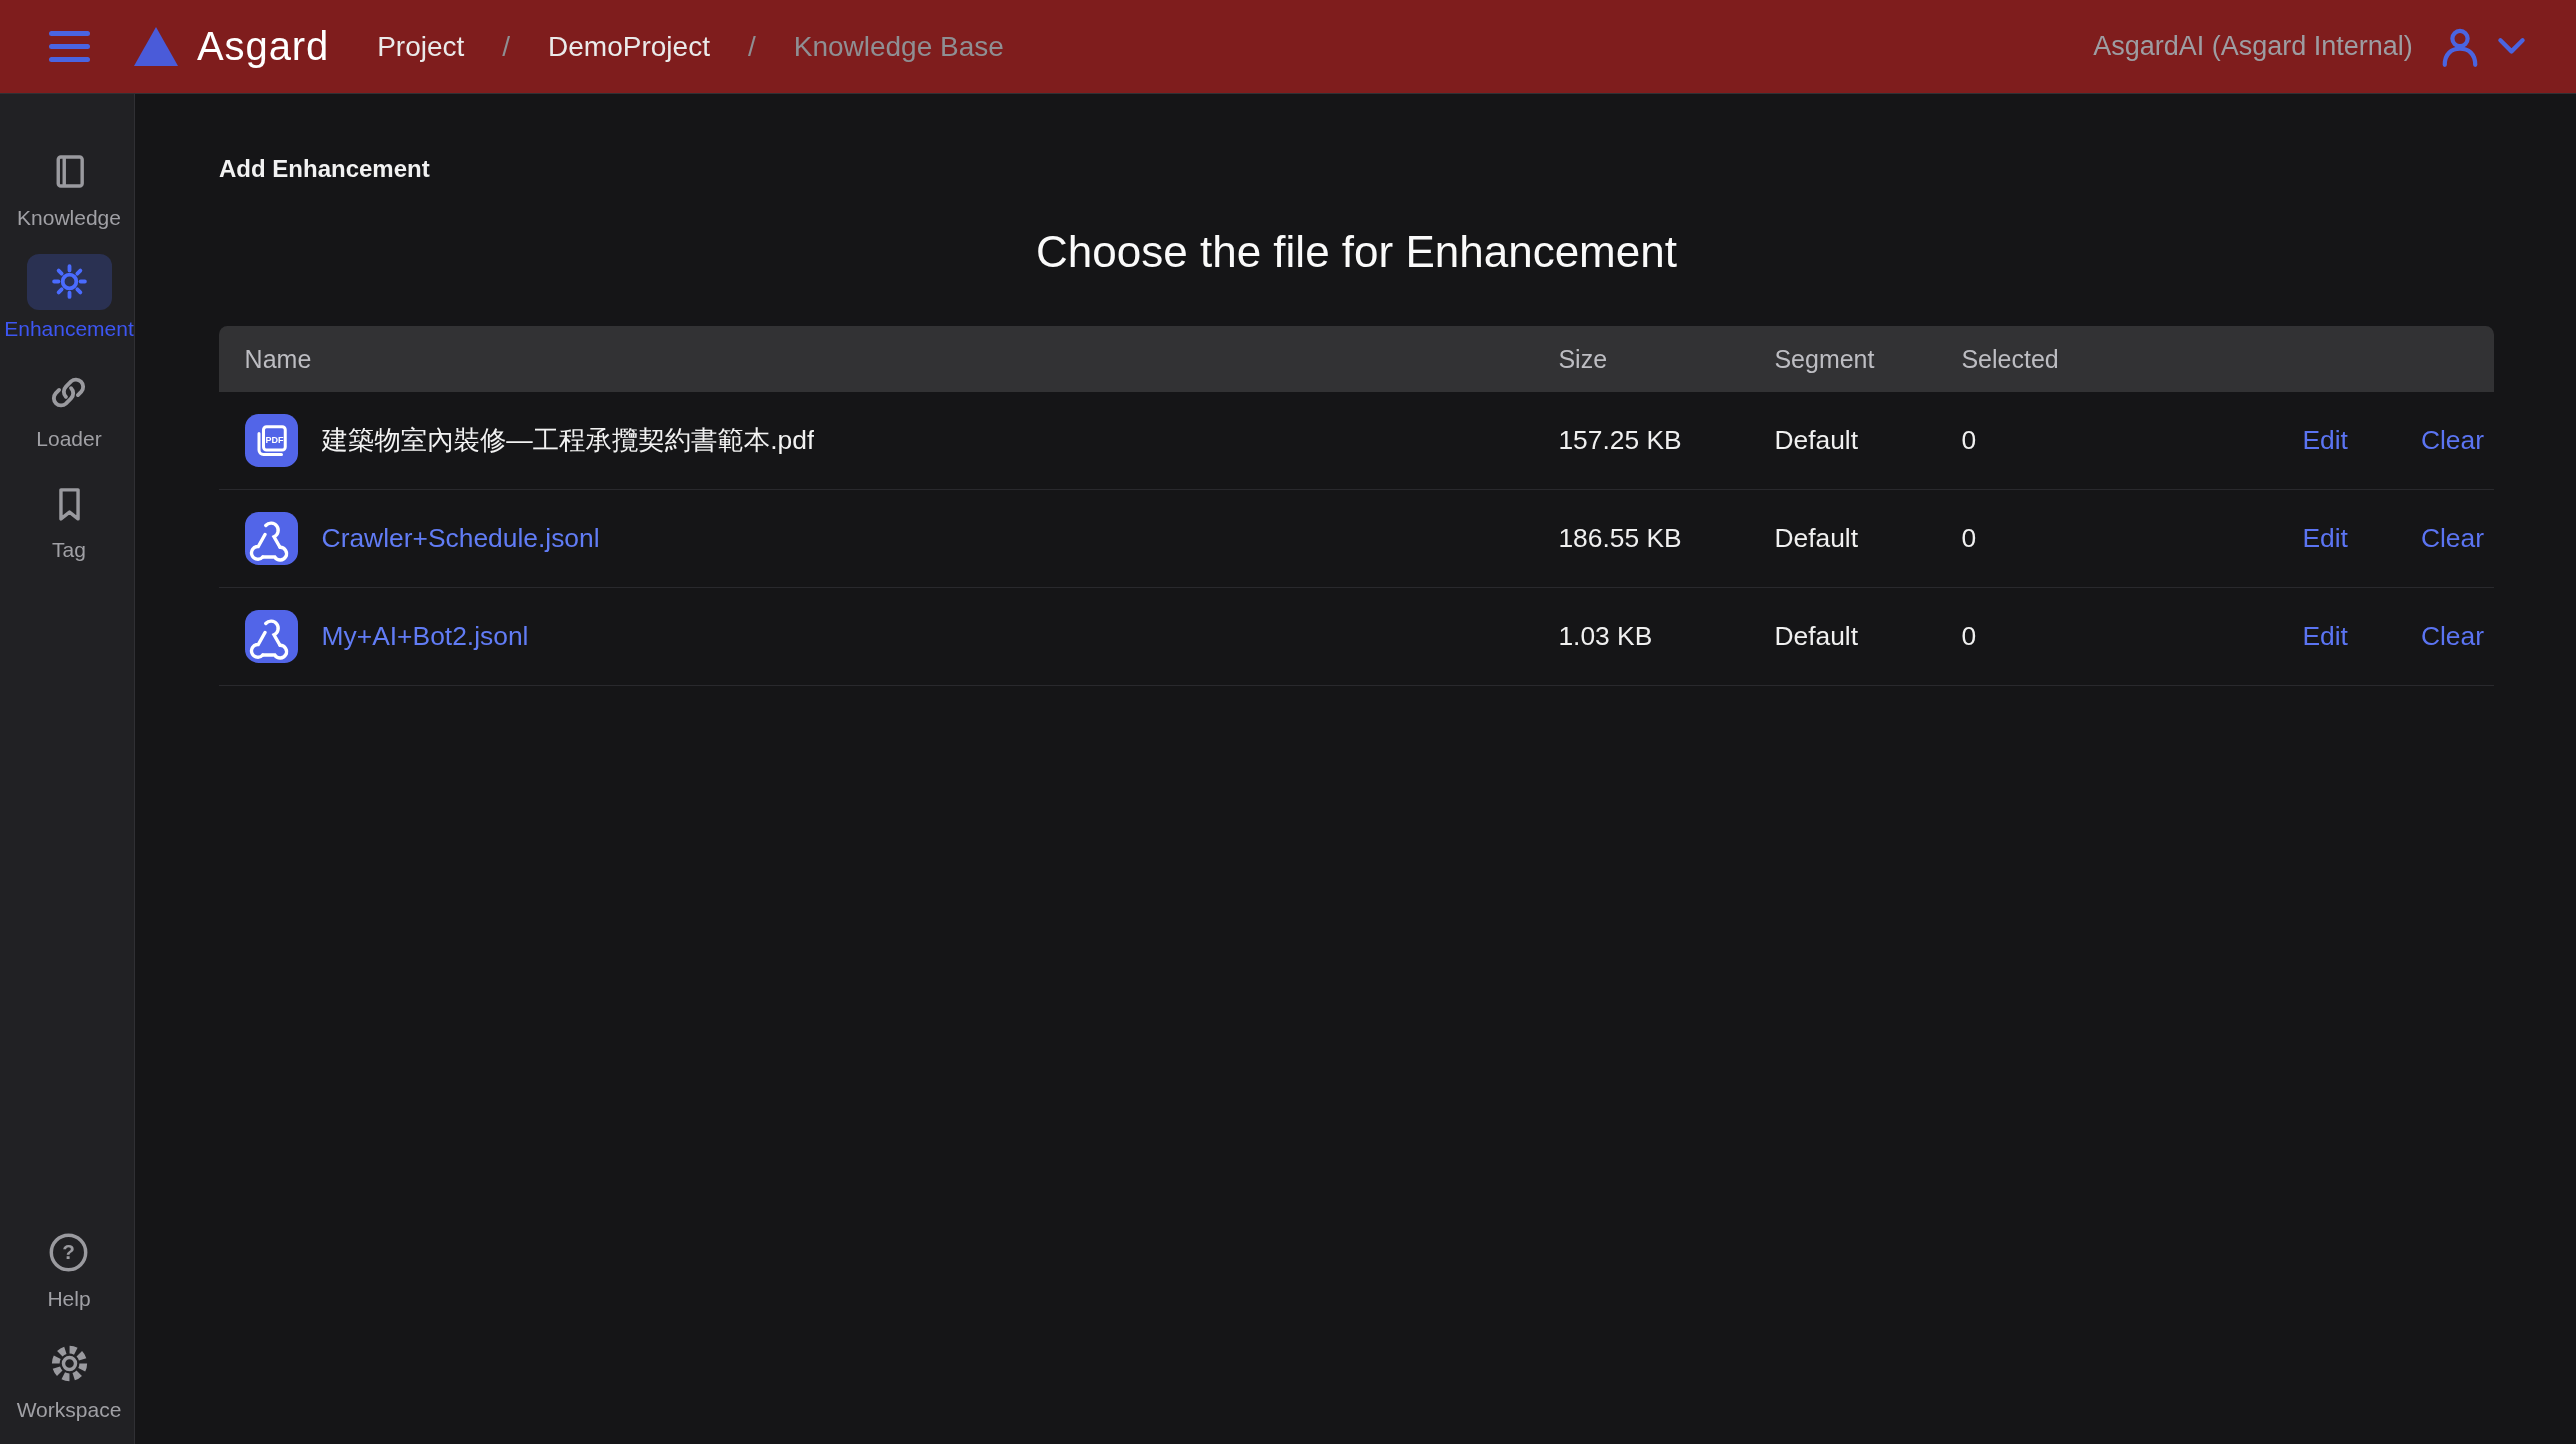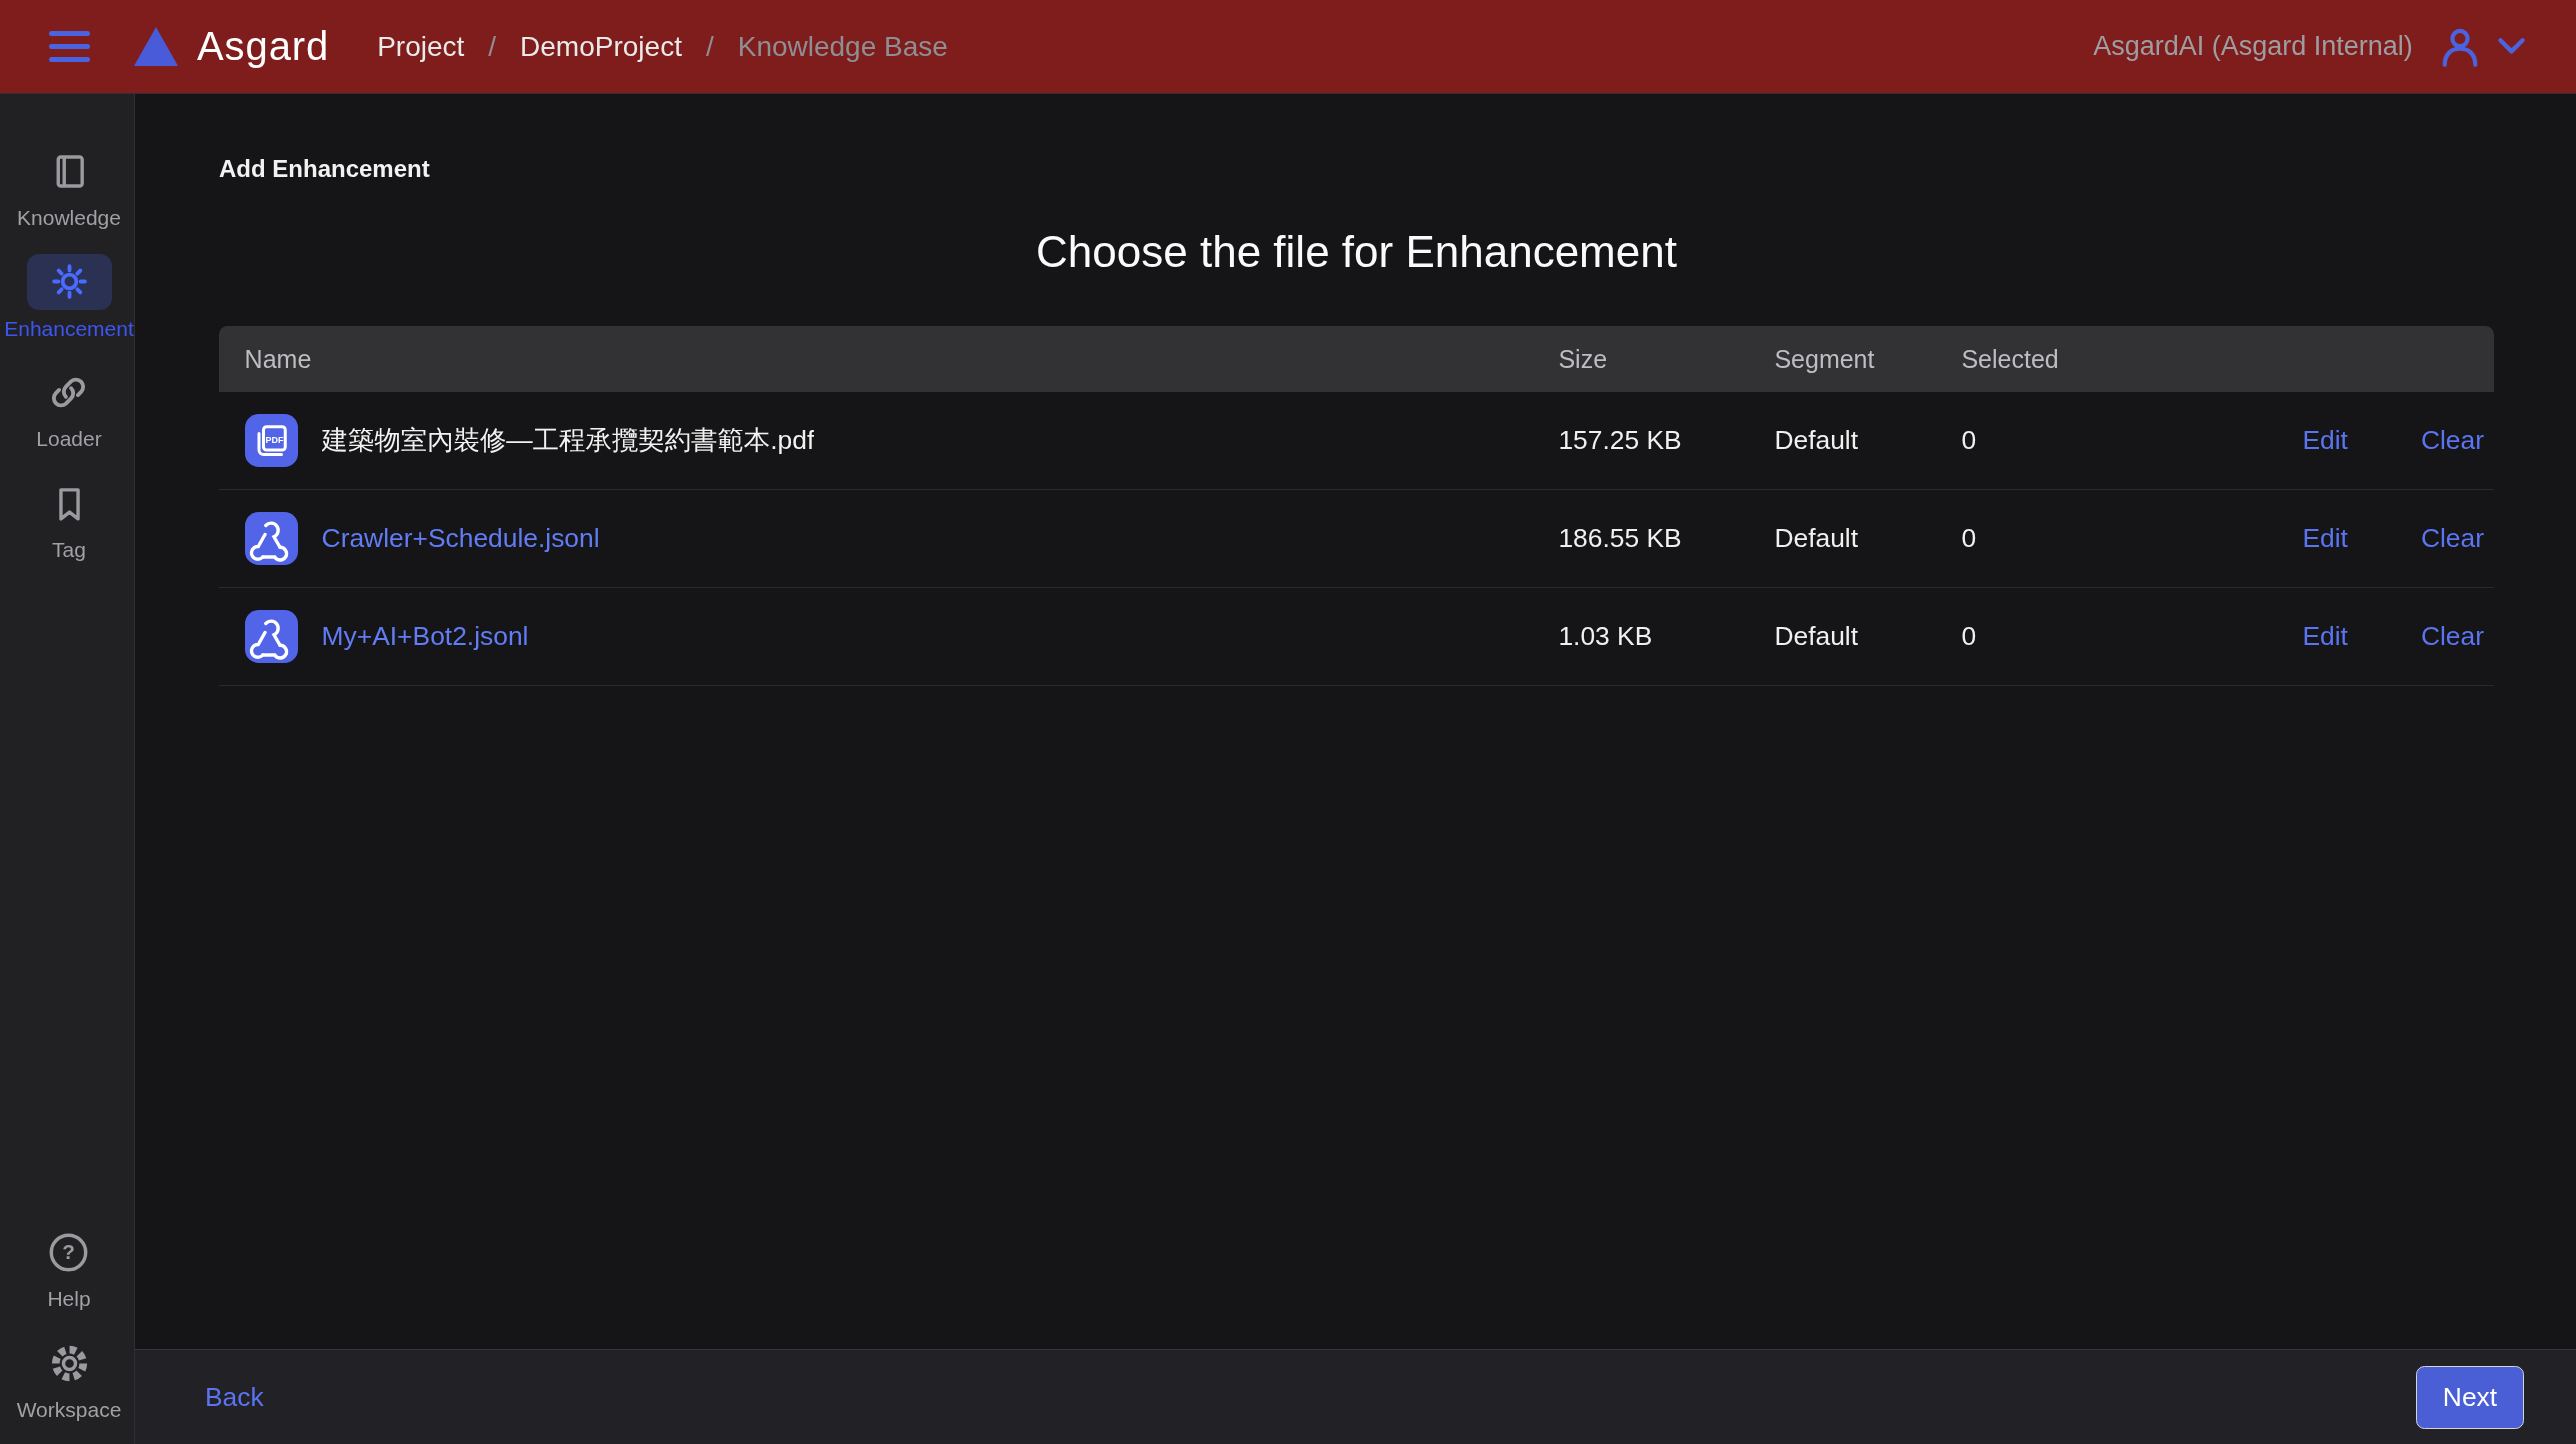--- a/index.html
+++ b/index.html
@@ -9,21 +9,21 @@
 
   
   .header { height:94px; flex-shrink:0; background:#7f1d1d; border-bottom:0.9px solid #303034;
             display:flex; align-items:center; padding:0 49px; }
   .hamburger { width:41px; display:flex; flex-direction:column; gap:7.7px; cursor:pointer; }
   .hamburger span { display:block; height:5.1px; border-radius:2.6px; background:#4a64e1; }
   .logo-group { display:flex; align-items:center; margin-left:44px; cursor:pointer; }
   .logo-triangle { width:0; height:0; border-left:22px solid transparent; border-right:22px solid transparent;
                    border-bottom:39px solid #4a5bd9; }
   .logo-text { font-size:40px; font-weight:500; letter-spacing:0.9px; margin-left:19px; color:#ffffff; }
-  .breadcrumb { display:flex; gap:24px; margin-left:48px; font-size:28px; }
+  .breadcrumb { display:flex; gap:38px; margin-left:48px; font-size:28px; }
   .crumb { color:#eaeaea; cursor:pointer; }
   .crumb-sep { color:#8f8f93; }
   .crumb-current { color:#8f8f93; }
   .header-spacer { flex:1; }
   .account-label { font-size:27px; color:#9d9da2; }
   .person-icon { margin-left:25.6px; cursor:pointer; }
   .chevron-icon { margin-left:13.6px; cursor:pointer; }
 
   
   .body-row { flex:1; display:flex; min-height:0; }
@@ -256,20 +256,16 @@
             <div class="c-seg">Default</div>
             <div class="c-sel">0</div>
             <div class="c-actions">
               <span class="action-link">Edit</span>
               <span class="action-link">Clear</span>
             </div>
           </div>
         </div>
       </div>
 
-      <div class="footer-bar">
-        <span class="back-link">Back</span>
-        <div class="next-button">Next</div>
-      </div>
     </div>
   </div>
 </div>
 
 
 </body></html>

